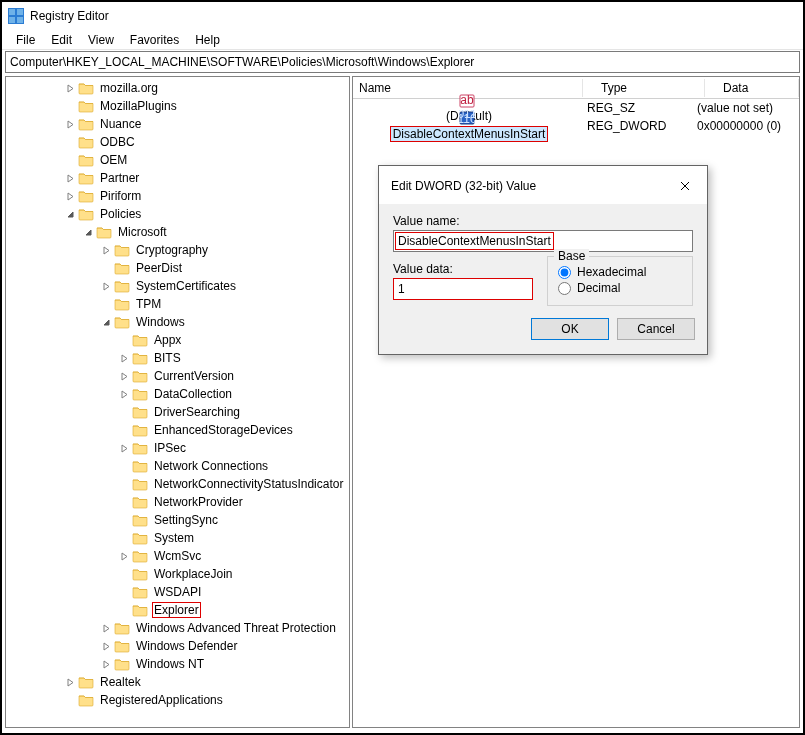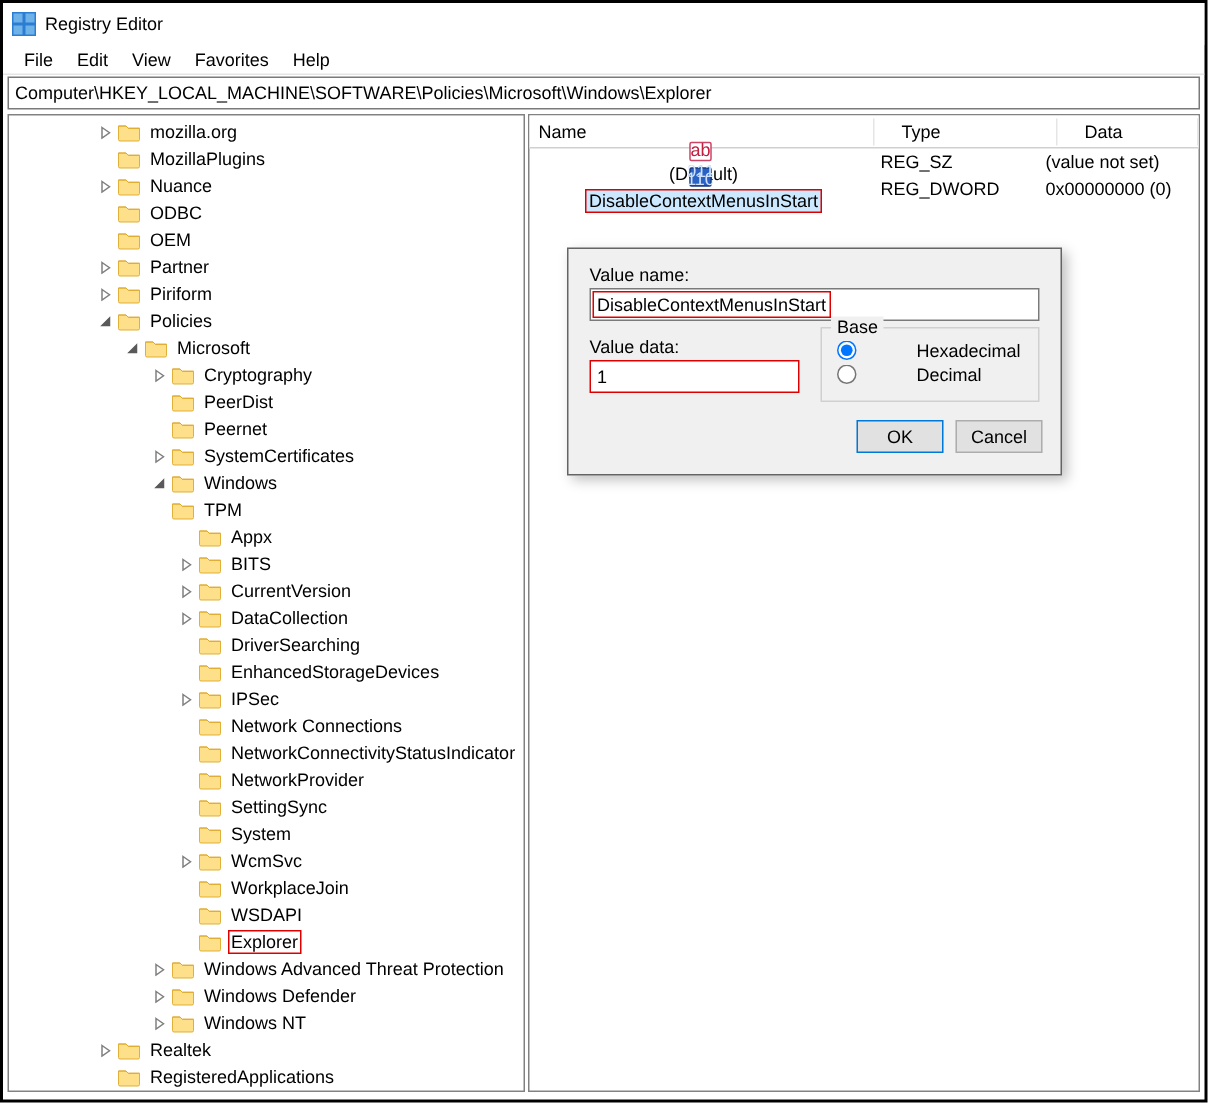--- a/index.html
+++ b/index.html
@@ -53,24 +53,24 @@
 .dialog-close { width: 24px; height: 24px; display: flex; align-items: center; justify-content: center; cursor: default; }
 .dialog-body { padding: 10px 14px 6px 14px; }
 .field-label { font-size: 12px; margin-bottom: 2px; }
 .text-input { width: 100%; height: 22px; border: 1px solid #7a7a7a; padding: 2px 4px; font-size: 12px; background: #fff; }
 .text-input.readonly { background: #fff; }
 .text-input.red-border { border: 1.5px solid #d00; }
 .data-row { display: flex; gap: 14px; margin-top: 10px; }
 .data-col { flex: 0 0 140px; }
 .base-group { flex: 1; border: 1px solid #d0d0d0; position: relative; padding: 6px 10px 8px 10px; margin-top: -6px; }
 .base-group legend { position: absolute; top: -8px; left: 6px; background: #f0f0f0; padding: 0 4px; font-size: 12px; }
-.radio-row { display: flex; align-items: flex-start; margin: 2px 0; font-size: 12px; gap: 34px; }
+.radio-row { display: flex; align-items: flex-end; margin: 2px 0; font-size: 12px; }
 .radio-row input { margin-right: 6px; }
 .dialog-buttons { display: flex; justify-content: flex-end; gap: 8px; padding: 6px 12px 14px 12px; }
-.btn { width: 58px; height: 22px; border: 1px solid #adadad; background: #e1e1e1; font-size: 12px; cursor: default; }
+.btn { width: 78px; height: 22px; border: 1px solid #adadad; background: #e1e1e1; font-size: 12px; cursor: default; }
 .btn.default { border: 1.5px solid #0078d7; }
 </style>
 </head>
 <body>
 
 <div class="titlebar">
   <svg class="titlebar-icon" viewBox="0 0 16 16">
     <rect x="0" y="0" width="16" height="16" fill="#2b7cd3"></rect>
     <rect x="1" y="1" width="6" height="6" fill="#6fb2e8"></rect>
     <rect x="9" y="1" width="6" height="6" fill="#6fb2e8"></rect>
@@ -206,57 +206,49 @@
         <div class="tree-row">
           <span class="tree-indent" style="width: 92px;"></span>
           <span class="tree-spacer"></span>
           <svg class="folder-icon" viewBox="0 0 16 14">
             <use href="#folder"></use>
           </svg>
           <span class="tree-label">PeerDist</span>
         </div>
         <div class="tree-row">
           <span class="tree-indent" style="width: 92px;"></span>
-          <span class="tree-spacer"></span>
-          <svg class="folder-icon" viewBox="0 0 16 14">
-            <use href="#folder"></use>
-          </svg>
-          <span class="tree-label">Peernet</span>
-        </div>
-        <div class="tree-row">
-          <span class="tree-indent" style="width: 92px;"></span>
           <span class="tree-toggle">
             <svg width="9" height="9" viewBox="0 0 9 9">
               <path d="M2 1 L7 4.5 L2 8 Z" fill="none" stroke="#808080" stroke-width="1"></path>
             </svg>
           </span>
           <svg class="folder-icon" viewBox="0 0 16 14">
             <use href="#folder"></use>
           </svg>
           <span class="tree-label">SystemCertificates</span>
         </div>
         <div class="tree-row">
           <span class="tree-indent" style="width: 92px;"></span>
+          <span class="tree-spacer"></span>
+          <svg class="folder-icon" viewBox="0 0 16 14">
+            <use href="#folder"></use>
+          </svg>
+          <span class="tree-label">TPM</span>
+        </div>
+        <div class="tree-row">
+          <span class="tree-indent" style="width: 92px;"></span>
           <span class="tree-toggle expanded">
             <svg width="9" height="9" viewBox="0 0 9 9">
               <path d="M7 2 L7 7 L2 7 Z" fill="#595959" stroke="#595959"></path>
             </svg>
           </span>
           <svg class="folder-icon" viewBox="0 0 16 14">
             <use href="#folder"></use>
           </svg>
           <span class="tree-label">Windows</span>
-        </div>
-        <div class="tree-row">
-          <span class="tree-indent" style="width: 92px;"></span>
-          <span class="tree-spacer"></span>
-          <svg class="folder-icon" viewBox="0 0 16 14">
-            <use href="#folder"></use>
-          </svg>
-          <span class="tree-label">TPM</span>
         </div>
         <div class="tree-row">
           <span class="tree-indent" style="width: 110px;"></span>
           <span class="tree-spacer"></span>
           <svg class="folder-icon" viewBox="0 0 16 14">
             <use href="#folder"></use>
           </svg>
           <span class="tree-label">Appx</span>
         </div>
         <div class="tree-row">
@@ -483,20 +475,28 @@
               <use href="#dword-icon"></use>
             </svg>
             <span class="value-name-text selected">DisableContextMenusInStart</span>
           </div>
           <div class="value-cell type">REG_DWORD</div>
           <div class="value-cell data">0x00000000 (0)</div>
         </div>
       </div>
 
     <div class="dialog">
+      <div class="dialog-title">
+        <span>Edit DWORD (32-bit) Value</span>
+        <span class="dialog-close">
+          <svg width="10" height="10" viewBox="0 0 10 10">
+              <path d="M1 1 L9 9 M9 1 L1 9" stroke="#000" stroke-width="1"></path>
+            </svg>
+        </span>
+      </div>
       <div class="dialog-body">
         <div class="field-label">Value name:</div>
         <div style="position: relative;"><input class="text-input readonly" readonly="" style="border: 1px solid rgb(122, 122, 122); width: 100%;" value="DisableContextMenusInStart"><div style="position: absolute; left: 2px; top: 2px; height: 18px; border: 1.5px solid rgb(221, 0, 0); pointer-events: none; width: 159px;"></div></div>
 
         <div class="data-row">
           <div class="data-col">
             <div class="field-label">Value data:</div>
             <input class="text-input red-border" value="1" style="">
           </div>
           <div class="base-group">

